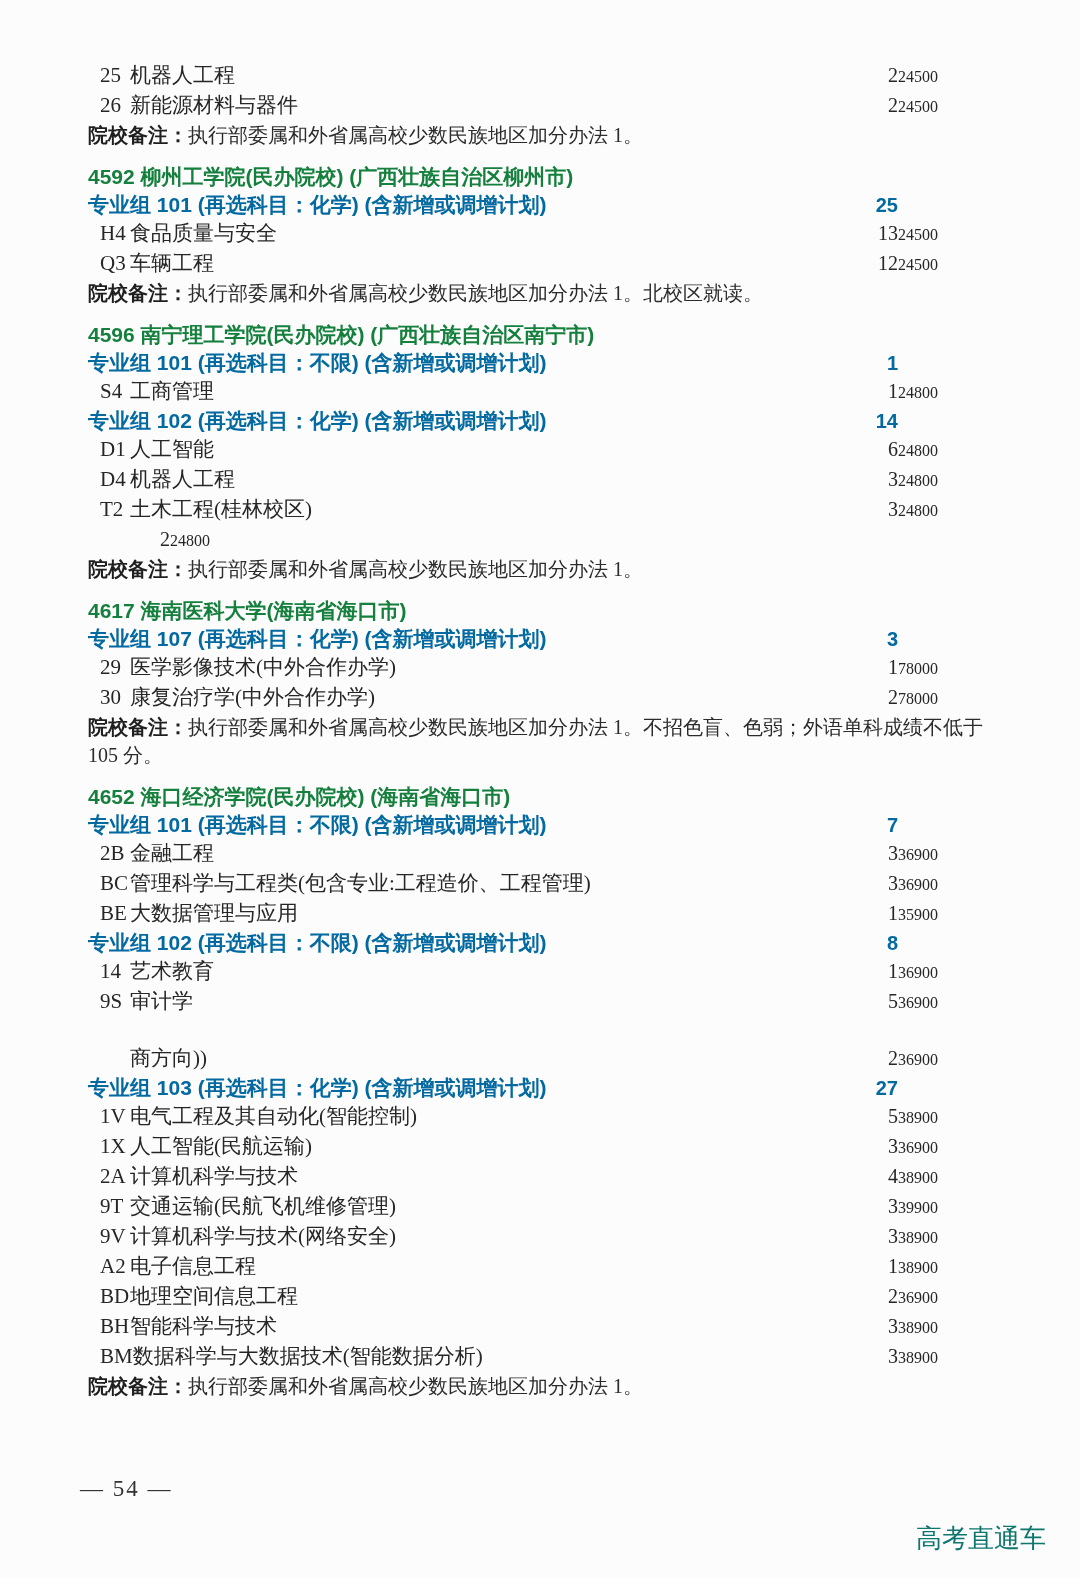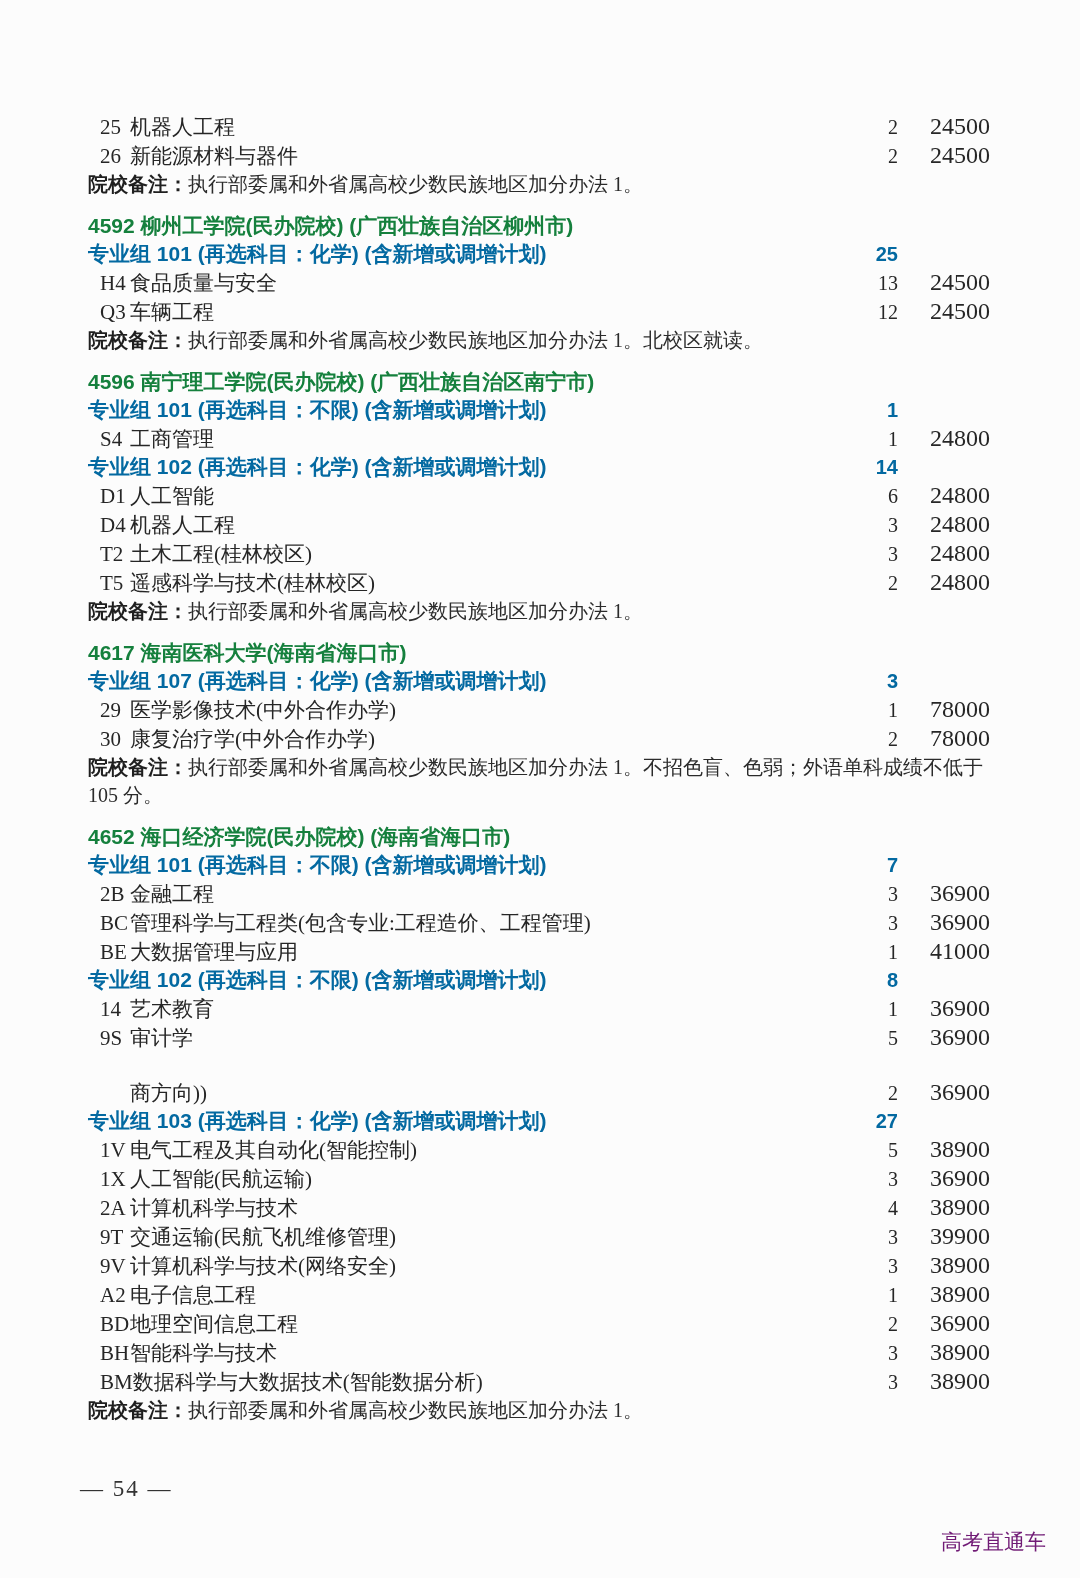--- a/index.html
+++ b/index.html
@@ -1,31 +1,31 @@
 <!DOCTYPE html>
 <html><head>
 <meta charset="utf-8">
 <style>
   html,body{margin:0;padding:0;background:#fbfbfb;}
   .page{
     position:relative;
     width:1080px;height:1578px;
     background:#fcfcfc;
     box-sizing:border-box;
-    padding:112px 90px 0 88px;
+    padding:61px 90px 0 88px;
     font-family:"Liberation Serif","DejaVu Serif",serif;
     color:#262626;
     overflow:hidden;
   }
   .section{margin-top:14px;}
   .section:first-child{margin-top:0;}
   .row{display:flex;align-items:baseline;line-height:28px;font-size:21px;}
   .row .name{flex:1;min-width:0;}
   .row .count{width:70px;text-align:right;font-size:20px;}
-  .row .fee{width:92px;text-align:right;font-size:24px;}
+  .row .fee{width:92px;text-align:left;font-size:16px;}
   .inst-header{
     font-family:"Liberation Sans","DejaVu Sans",sans-serif;
     font-weight:700;font-size:21px;line-height:28px;color:#15803d;
   }
   .group{
     font-family:"Liberation Sans","DejaVu Sans",sans-serif;
     font-weight:700;color:#0369a1;
   }
   .group .count{font-size:20px;}
   .major{padding-left:12px;}
@@ -37,21 +37,21 @@
     font-weight:700;color:#1f1f1f;font-size:20px;
   }
   .remark-text{font-family:"Liberation Serif","DejaVu Serif",serif;color:#2b2b2b;}
   .page-number{
     position:absolute;left:80px;top:1476px;
     font-size:23px;letter-spacing:2px;color:#333;
     font-family:"Liberation Serif","DejaVu Serif",serif;
   }
   .watermark{
     position:absolute;right:34px;bottom:22px;
-    color:#701a75;font-size:21px;
+    color:#0f766e;font-size:26px;
     font-family:"Liberation Sans","DejaVu Sans",sans-serif;
   }
 </style>
 </head>
 <body>
 
 <div class="page">
 
   <div class="section">
     <div class="row major">
@@ -117,21 +117,20 @@
       <span class="name"><span class="code">D4</span><span>机器人工程</span></span>
       <span class="count">3</span>
       <span class="fee">24800</span>
     </div>
     <div class="row major">
       <span class="name"><span class="code">T2</span><span>土木工程(桂林校区)</span></span>
       <span class="count">3</span>
       <span class="fee">24800</span>
     </div>
     <div class="row major">
-      <span class="name"><span class="code">T5</span><span>遥感科学与技术(桂林校区)</span></span>
       <span class="count">2</span>
       <span class="fee">24800</span>
     </div>
     <div class="remark">
       <span class="remark-label">院校备注：</span><span class="remark-text">执行部委属和外省属高校少数民族地区加分办法 1。</span>
     </div>
   </div>
 
   <div class="section">
     <div class="inst-header">4617 海南医科大学(海南省海口市)</div>
@@ -168,21 +167,21 @@
       <span class="fee">36900</span>
     </div>
     <div class="row major">
       <span class="name"><span class="code">BC</span><span>管理科学与工程类(包含专业:工程造价、工程管理)</span></span>
       <span class="count">3</span>
       <span class="fee">36900</span>
     </div>
     <div class="row major">
       <span class="name"><span class="code">BE</span><span>大数据管理与应用</span></span>
       <span class="count">1</span>
-      <span class="fee">41000</span>
+      <span class="fee">35900</span>
     </div>
     <div class="row group">
       <span class="name">专业组 102 (再选科目：不限) (含新增或调增计划)</span>
       <span class="count">8</span>
       <span class="fee"></span>
     </div>
     <div class="row major">
       <span class="name"><span class="code">14</span><span>艺术教育</span></span>
       <span class="count">1</span>
       <span class="fee">36900</span>

